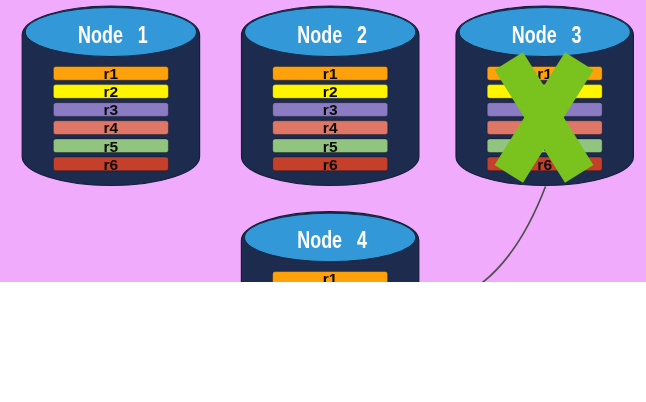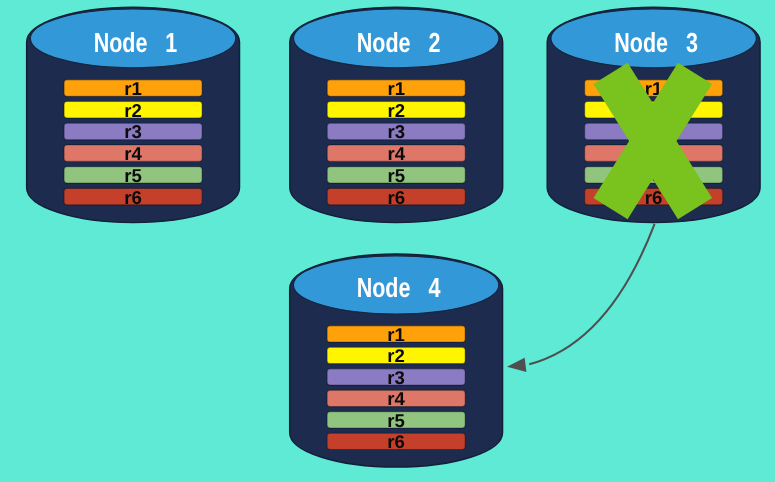--- a/index.html
+++ b/index.html
@@ -1,16 +1,16 @@
 <!DOCTYPE html>
 <html><head>
 <meta charset="utf-8">
 <style>
   html,body{margin:0;padding:0;background:#ffffff;}
-  .stage{position:relative;width:646px;height:402px;background:#5eead4;overflow:hidden;
+  .stage{position:relative;width:646px;height:282px;background:#f0abfc;overflow:hidden;
          font-family:"Liberation Sans", sans-serif;}
 </style>
 </head>
 <body>
 <div class="stage">
 <svg width="646" height="402" viewBox="0 0 646 402" xmlns="http://www.w3.org/2000/svg">
   <defs>
     <g id="cyl">
       <path d="M -88.7,28 A 88.7 29 0 0 1 88.7,28 L 88.7,149.5 A 88.7 29 0 0 1 -88.7,149.5 Z" fill="#1C2B4E" stroke="#131E38" stroke-width="1.2"></path>
       <ellipse cx="0" cy="25.0" rx="85.6" ry="24.5" fill="#3398D8" stroke="#16263F" stroke-width="1"></ellipse>

